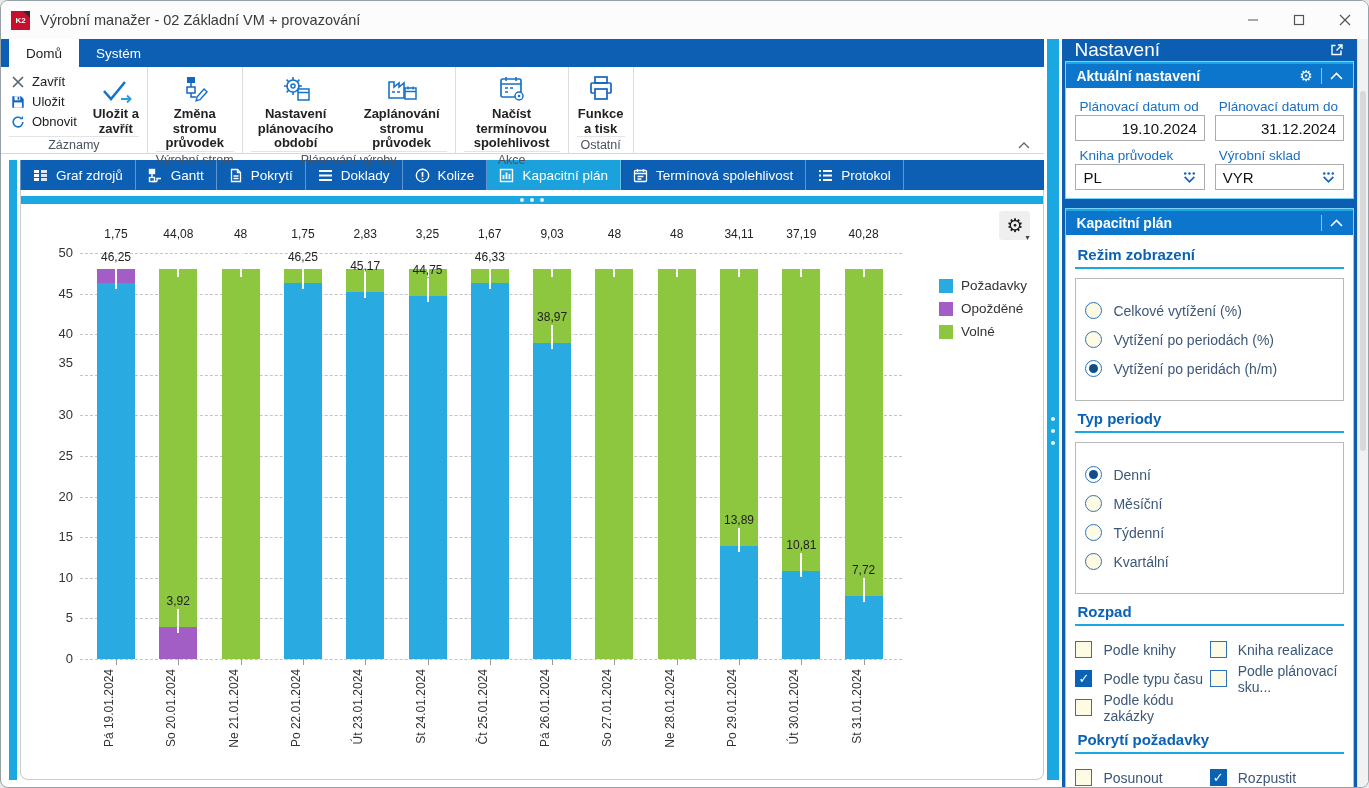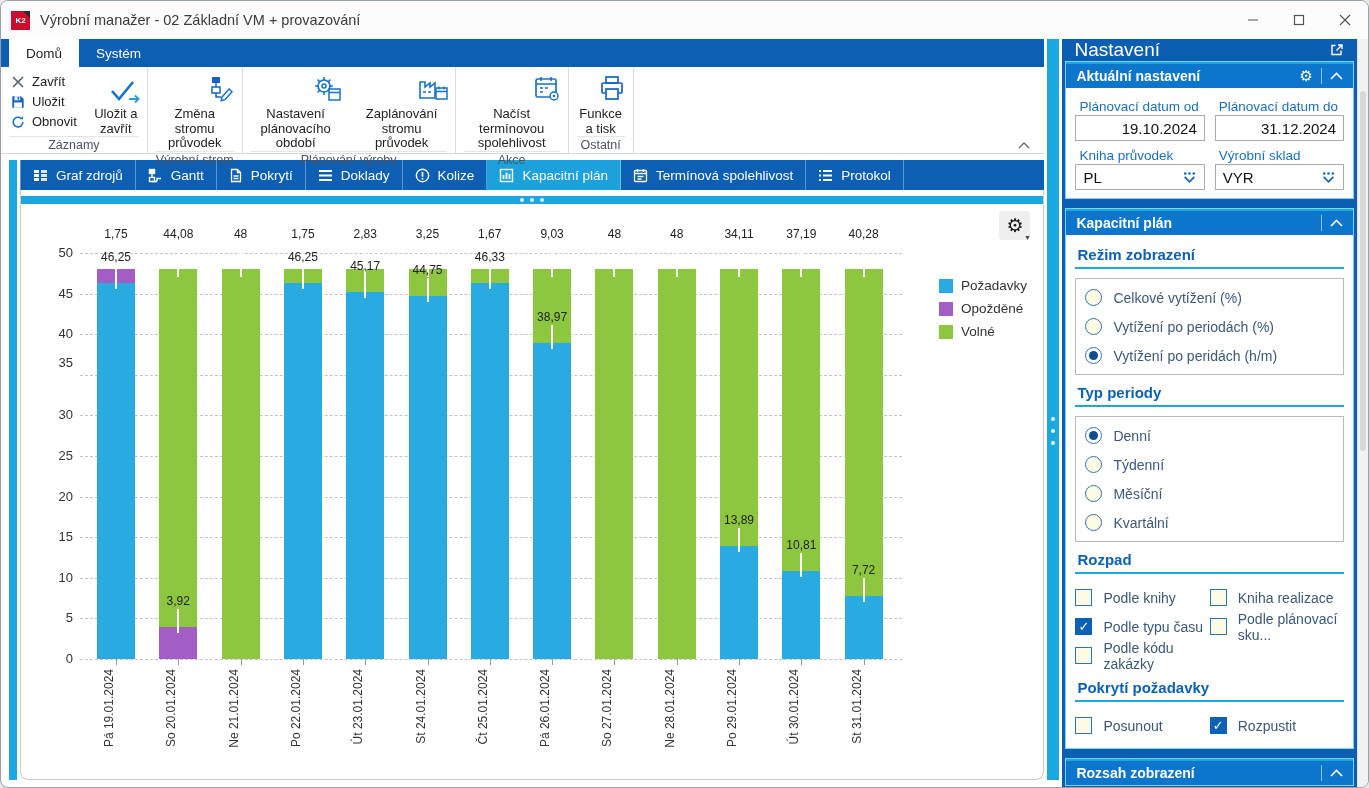--- a/index.html
+++ b/index.html
@@ -22,21 +22,21 @@
   .rtab { padding:0 17px; display:flex; align-items:center; font-size:13.5px; color:#fff; }
   .rtab.active { background:#fff; color:#222; }
 
   
   .ribbon { height:87px; background:#fff; border-bottom:1px solid #D8D8D8; display:flex; position:relative; }
   .rgroup { display:flex; flex-direction:column; border-right:1px solid #DDDDDD; }
   .rg-body { flex:1; display:flex; align-items:flex-start; justify-content:center; padding-top:3px; }
   .rg-label { text-align:center; font-size:12.5px; color:#4A5360; padding:1px 0 3px; border-top:1px solid #E4E4E4; margin:0 8px; }
   .rcol { display:flex; flex-direction:column; justify-content:center; gap:5px; padding:4px 8px 0 10px; }
   .rsmall { display:flex; align-items:center; gap:7px; font-size:13px; color:#222; white-space:nowrap; }
-  .rbig { display:flex; flex-direction:column; align-items:flex-end; gap:3px; font-size:13px; color:#222; text-align:center; line-height:1.12; padding:2px 6px 0; }
+  .rbig { display:flex; flex-direction:column; align-items:center; gap:3px; font-size:13px; color:#222; text-align:center; line-height:1.12; padding:2px 6px 0;font-weight:bold; }
   .rbig .ricb { height:32px; display:flex; align-items:flex-end; }
   .rchevron { position:absolute; right:14px; bottom:4px; color:#666; }
 
   
   .content-row { flex:1; display:flex; margin-top:6px; margin-bottom:9px; }
   .gutter { width:8px; }
   .accent-strip { width:8px; background:#1BA7E0; }
   .gap3 { width:3px; }
   .mainpanel { flex:1; display:flex; flex-direction:column; }
   .vtabs { height:30px; background:#0C5FB2; display:flex; align-items:stretch; }
@@ -72,21 +72,21 @@
   .sect-h .sph { margin-left:auto; display:flex; align-items:center; gap:8px; }
   .sph .divv { width:1px; height:16px; background:rgba(255,255,255,.55); }
   .sect-b { background:#fff; padding:8px 9px; }
   .fgrid { display:grid; grid-template-columns:1fr 1fr; gap:4px 10px; }
   .flabel { color:#1B6FC0; font-size:13.5px; padding:3px 0 1px 4px; }
   .finput { border:1px solid #ABABAB; height:26px; display:flex; align-items:center; font-size:15px; color:#111; padding:0 7px; background:#fff; }
   .finput.date { justify-content:flex-end; }
   .finput.drop { justify-content:space-between; }
   .sub { font-weight:bold; color:#0B62B4; font-size:15px; margin:9px 2px 4px; }
   .sub-rule { height:2px; background:#1BA7E0; margin-bottom:9px; }
-  .optbox { border:1px solid #B9B9B9; padding:4px 9px; margin-bottom:4px; }
+  .optbox { border:1px solid #B9B9B9; padding:17px 9px; margin-bottom:4px; }
   .opt { display:flex; align-items:center; gap:11px; font-size:14px; color:#3C5878; height:29px; }
   .radio { width:17px; height:17px; min-width:17px; border:1.6px solid #2F71B8; border-radius:50%; background:#FDFBE3; position:relative; }
   .radio.sel { background:#fff; }
   .radio.sel::after { content:""; position:absolute; inset:3px; border-radius:50%; background:#0D4E8C; }
   .cb { width:17px; height:17px; min-width:17px; border:1.6px solid #2F71B8; background:#FDFBE3; display:flex; align-items:center; justify-content:center; }
   .cb.chk { background:#0B62B4; border-color:#0B62B4; }
   .cb.chk::after { content:"✓"; color:#fff; font-size:13px; font-weight:bold; }
   .grid2 { display:grid; grid-template-columns:1fr 1fr; }
   .scrollstrip { width:11px; background:#F2F2F2; position:relative; border-left:1px solid #E2E2E2; }
   .thumb { position:absolute; left:2px; right:2px; top:52px; height:360px; background:#D8D8D8; border-radius:4px; }
@@ -597,25 +597,25 @@
 
           <div class="sub">Typ periody</div>
           <div class="sub-rule"></div>
           <div class="optbox" id="period-options">
               <div class="opt">
                 <span class="radio sel"></span>
                 <span>Denní</span>
               </div>
               <div class="opt">
                 <span class="radio"></span>
+                <span>Měsíční</span>
+              </div>
+              <div class="opt">
+                <span class="radio"></span>
                 <span>Týdenní</span>
-              </div>
-              <div class="opt">
-                <span class="radio"></span>
-                <span>Měsíční</span>
               </div>
               <div class="opt">
                 <span class="radio"></span>
                 <span>Kvartální</span>
               </div>
             </div>
 
           <div class="sub">Rozpad</div>
           <div class="sub-rule"></div>
           <div class="grid2" id="breakdown-options">

